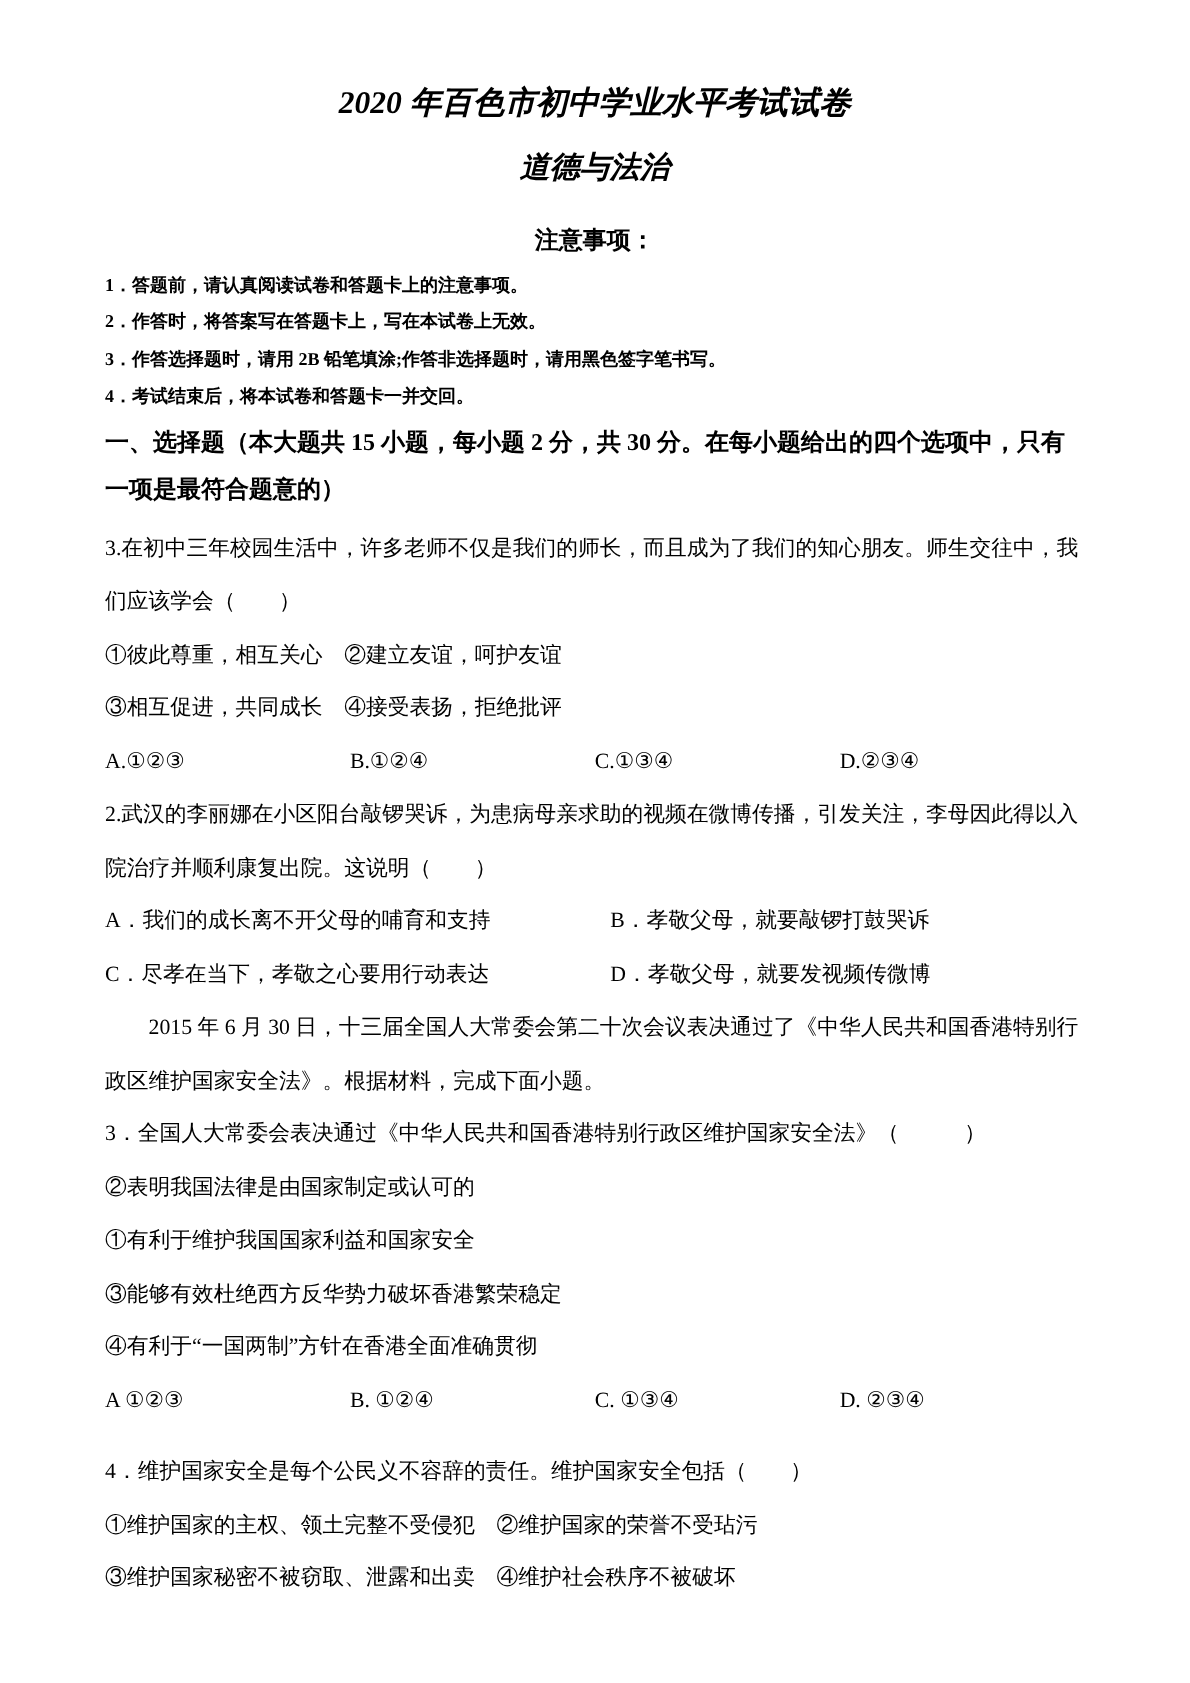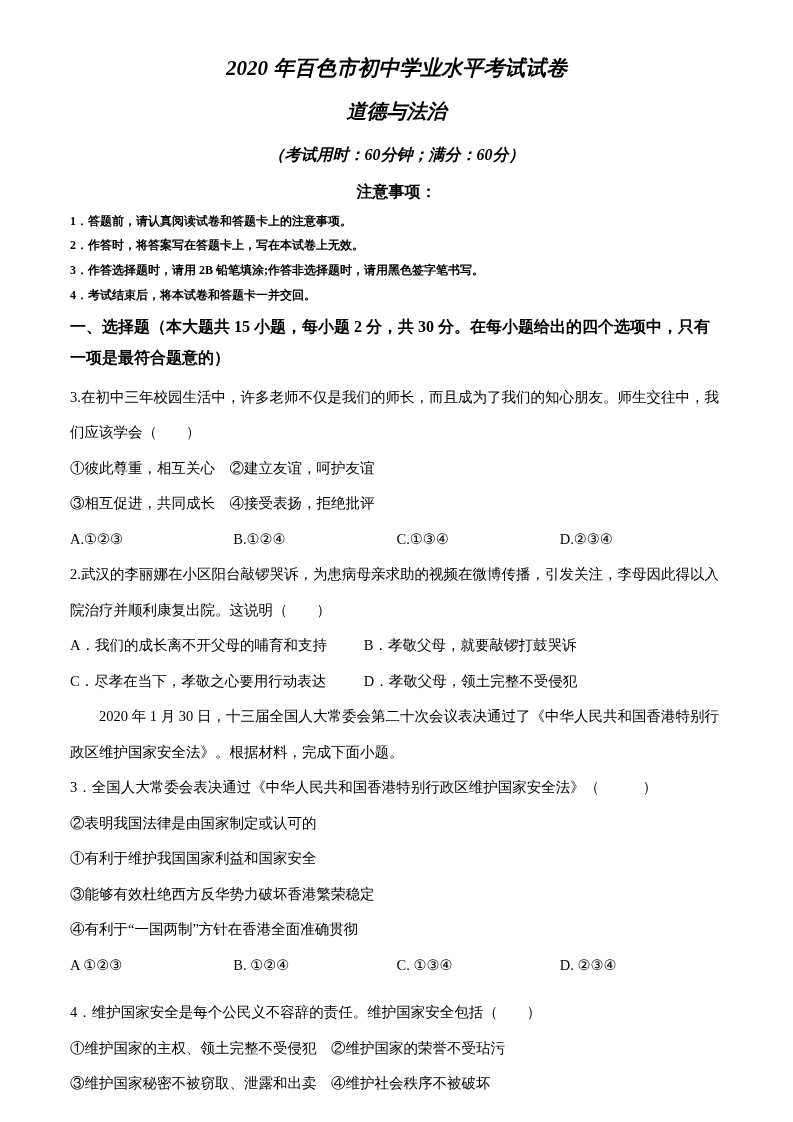--- a/index.html
+++ b/index.html
@@ -26,32 +26,32 @@
     display: grid;
     grid-template-columns: repeat(4, 1fr);
     font-size: 14.5px;
     line-height: 2.45;
   }
   .choices-2 {
     display: grid;
     grid-template-columns: 45% 1fr;
     font-size: 14.5px;
     line-height: 2.45;
+    gap: 43px;
   }
   .qblock { margin: 0; }
   .qblock-gap { margin-top: 12px; }
 </style>
 </head>
 <body>
 
 <div class="page">
 
   <div class="title center">2020 年百色市初中学业水平考试试卷</div>
   <div class="subtitle center">道德与法治</div>
-  <div class="exam-info center">（考试用时：60分钟；满分：60分）</div>
 
   <p class="notice-heading">注意事项：</p>
   <p class="notice">1．答题前，请认真阅读试卷和答题卡上的注意事项。</p>
   <p class="notice">2．作答时，将答案写在答题卡上，写在本试卷上无效。</p>
   <p class="notice">3．作答选择题时，请用 2B 铅笔填涂;作答非选择题时，请用黑色签字笔书写。</p>
   <p class="notice">4．考试结束后，将本试卷和答题卡一并交回。</p>
 
   <p class="section-heading">一、选择题（本大题共 15 小题，每小题 2 分，共 30 分。在每小题给出的四个选项中，只有一项是最符合题意的）</p>
 
   <div class="qblock">
@@ -67,25 +67,25 @@
   </div>
 
   <div class="qblock">
     <p class="qpara">2.武汉的李丽娜在小区阳台敲锣哭诉，为患病母亲求助的视频在微博传播，引发关注，李母因此得以入院治疗并顺利康复出院。这说明（　　）</p>
     <div class="choices-2">
       <span>A．我们的成长离不开父母的哺育和支持</span>
       <span>B．孝敬父母，就要敲锣打鼓哭诉</span>
     </div>
     <div class="choices-2">
       <span>C．尽孝在当下，孝敬之心要用行动表达</span>
-      <span>D．孝敬父母，领土完整不受侵犯</span>
+      <span>D．孝敬父母，就要发视频传微博</span>
     </div>
   </div>
 
-  <p class="qpara material">2020 年 1 月 30 日，十三届全国人大常委会第二十次会议表决通过了《中华人民共和国香港特别行政区维护国家安全法》。根据材料，完成下面小题。</p>
+  <p class="qpara material">2015 年 6 月 30 日，十三届全国人大常委会第二十次会议表决通过了《中华人民共和国香港特别行政区维护国家安全法》。根据材料，完成下面小题。</p>
 
   <div class="qblock">
     <p class="qpara">3．全国人大常委会表决通过《中华人民共和国香港特别行政区维护国家安全法》（　　　）</p>
     <p class="qpara">②表明我国法律是由国家制定或认可的</p>
     <p class="qpara">①有利于维护我国国家利益和国家安全</p>
     <p class="qpara">③能够有效杜绝西方反华势力破坏香港繁荣稳定</p>
     <p class="qpara">④有利于“一国两制”方针在香港全面准确贯彻</p>
     <div class="choices-4">
       <span>A ①②③</span>
       <span>B. ①②④</span>

